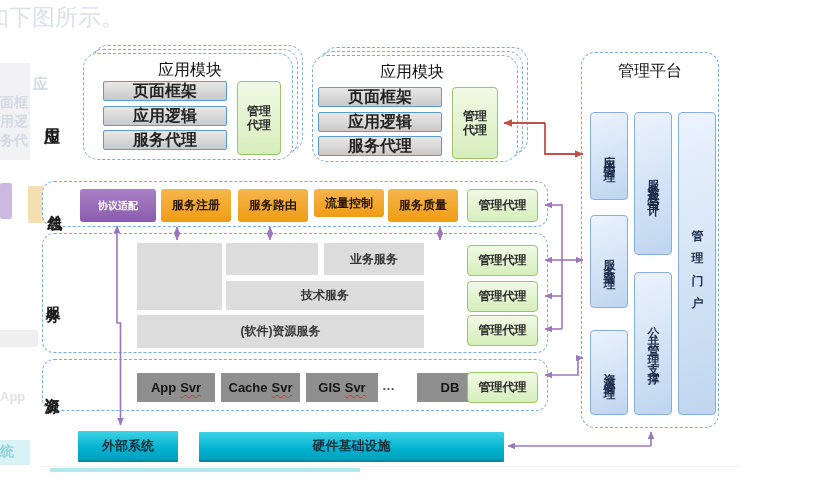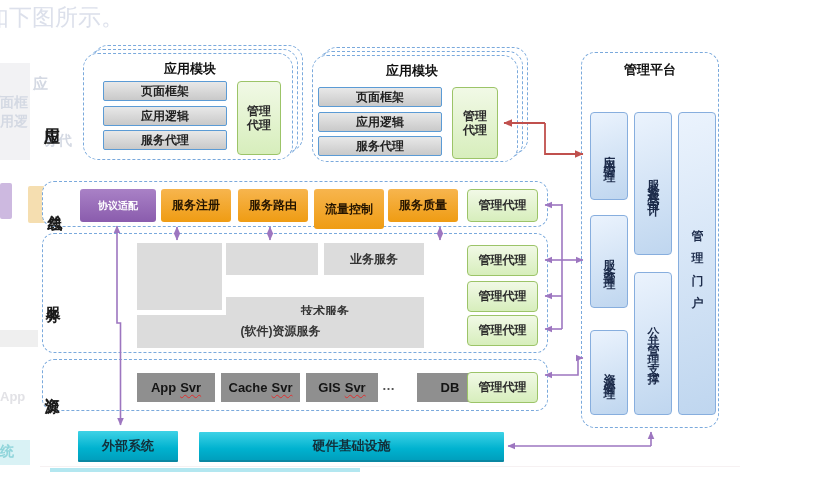--- a/index.html
+++ b/index.html
@@ -9,24 +9,24 @@
   }
   html,body{margin:0;padding:0;background:#fff;}
   .canvas{position:relative;width:840px;height:494px;overflow:hidden;background:#fff;
     font-family:"Liberation Sans","DejaVu Sans",sans-serif;color:#222;}
   .abs{position:absolute;box-sizing:border-box;}
   .dashedbox{border:1.6px dashed var(--db);border-radius:12px;background:#fff;}
   .stack{border:1.6px dashed var(--db);border-radius:15px;background:transparent;}
   .modbox{border:1.6px dashed var(--db);border-radius:15px;background:#fff;}
   .rowlab{writing-mode:vertical-rl;text-orientation:upright;font-weight:700;font-size:16px;
     letter-spacing:2px;color:#1a1a1a;display:flex;align-items:center;justify-content:center;}
-  .mtitle{font-weight:700;font-size:13px;text-align:center;color:#111;}
+  .mtitle{font-weight:400;font-size:16px;text-align:center;color:#111;}
   .gbox{background:linear-gradient(180deg,#e8e8e8,#c9c9c9);border:1.8px solid #5b9bd5;
     border-radius:2px;display:flex;align-items:center;justify-content:center;
-    font-size:12px;font-weight:700;color:#222;}
+    font-size:16px;font-weight:700;color:#222;}
   .agent{background:linear-gradient(180deg,#f1f9e6,#d7eebc);border:1.5px solid #9cc468;
     border-radius:4px;display:flex;align-items:center;justify-content:center;
     font-size:12px;font-weight:700;color:#2a2a2a;}
   .agentv{line-height:1.2;text-align:center;word-break:break-all;padding:4px 8px;}
   .obox{background:linear-gradient(180deg,#f7b54e,#ef9c13);border-radius:3px;
     display:flex;align-items:center;justify-content:center;font-size:12px;font-weight:700;color:#241400;}
   .pbox{background:linear-gradient(180deg,#a981c6,#8a5cad);border-radius:3px;
     display:flex;align-items:center;justify-content:center;font-size:10px;font-weight:700;color:#fff;}
   .sgray{background:#dcdcdc;display:flex;align-items:center;justify-content:center;
     font-size:12px;font-weight:700;color:#333;}
@@ -45,21 +45,21 @@
 </head>
 <body>
 
 <div class="canvas">
 
   <div class="abs" style="left:-14px;top:2px;font-size:23px;color:#dce0eb;white-space:nowrap;">如下图所示。</div>
   <div class="abs" style="left:0;top:63px;width:30px;height:97px;background:#f2f2f4;"></div>
   <div class="abs ghost-t" style="left:33px;top:75px;font-size:15px;">应</div>
   <div class="abs ghost-t" style="left:0;top:94px;">面框</div>
   <div class="abs ghost-t" style="left:0;top:113px;">用逻</div>
-  <div class="abs ghost-t" style="left:0;top:132px;padding-left:44px;">务代</div>
+  <div class="abs ghost-t" style="left:0;top:132px;">务代</div>
   <div class="abs" style="left:0;top:183px;width:12px;height:36px;background:#cdb9e0;border-radius:2px;"></div>
   <div class="abs" style="left:28px;top:186px;width:34px;height:37px;background:#f5deb0;border-radius:2px;"></div>
   <div class="abs" style="left:0;top:330px;width:38px;height:17px;background:#efefef;"></div>
   <div class="abs" style="left:0;top:389px;font-size:13px;color:#e2e2e6;font-weight:700;">App</div>
   <div class="abs" style="left:0;top:440px;width:30px;height:25px;background:#d9f2f5;"></div>
   <div class="abs" style="left:0;top:443px;font-size:14px;color:#8ed4da;font-weight:700;">统</div>
   <div class="abs" style="left:40px;top:466px;width:700px;height:1px;background:#f6f1f2;"></div>
 
   <div class="abs rowlab" style="left:41px;top:95px;height:42px;">应用</div>
 
@@ -79,30 +79,30 @@
   <div class="abs gbox" style="left:318px;top:87px;width:124px;height:20px;">页面框架</div>
   <div class="abs gbox" style="left:318px;top:112px;width:124px;height:20px;">应用逻辑</div>
   <div class="abs gbox" style="left:318px;top:136px;width:124px;height:20px;">服务代理</div>
   <div class="abs agent agentv" style="left:452px;top:87px;width:46px;height:72px;">管理代理</div>
 
   <div class="abs dashedbox" style="left:42px;top:181px;width:506px;height:46px;"></div>
   <div class="abs rowlab" style="left:45px;top:185px;height:38px;font-size:15px;letter-spacing:1px;">总线</div>
   <div class="abs pbox" style="left:80px;top:189px;width:76px;height:33px;">协议适配</div>
   <div class="abs obox" style="left:238px;top:189px;width:70px;height:33px;">服务路由</div>
   <div class="abs obox" style="left:161px;top:189px;width:70px;height:33px;">服务注册</div>
-  <div class="abs obox" style="left:314px;top:189px;width:70px;height:40px;">流量控制</div>
+  <div class="abs obox" style="left:314px;top:189px;width:70px;height:28px;">流量控制</div>
   <div class="abs obox" style="left:388px;top:189px;width:70px;height:33px;">服务质量</div>
   <div class="abs agent" style="left:467px;top:189px;width:71px;height:33px;">管理代理</div>
 
   <div class="abs dashedbox" style="left:42px;top:233px;width:506px;height:120px;"></div>
   <div class="abs rowlab" style="left:43px;top:278px;height:36px;font-size:15px;letter-spacing:1px;">服务</div>
   <div class="abs sgray" style="left:137px;top:243px;width:85px;height:67px;"></div>
   <div class="abs sgray" style="left:226px;top:243px;width:92px;height:32px;"></div>
   <div class="abs sgray" style="left:324px;top:243px;width:100px;height:32px;">业务服务</div>
-  <div class="abs sgray" style="left:226px;top:281px;width:198px;height:29px;margin-top:16px;">技术服务</div>
+  <div class="abs sgray" style="left:226px;top:281px;width:198px;height:29px;">技术服务</div>
   <div class="abs sgray" style="left:137px;top:315px;width:287px;height:33px;">(软件)资源服务</div>
   <div class="abs agent" style="left:467px;top:245px;width:71px;height:31px;">管理代理</div>
   <div class="abs agent" style="left:467px;top:281px;width:71px;height:31px;">管理代理</div>
   <div class="abs agent" style="left:467px;top:315px;width:71px;height:31px;">管理代理</div>
 
   <div class="abs dashedbox" style="left:42px;top:359px;width:506px;height:52px;"></div>
   <div class="abs rowlab" style="left:42px;top:369px;height:36px;font-size:15px;letter-spacing:1px;">资源</div>
   <div class="abs rgray" style="left:137px;top:373px;width:78px;height:29px;">
     <span>App</span>
     <span class="wavy">Svr</span>

